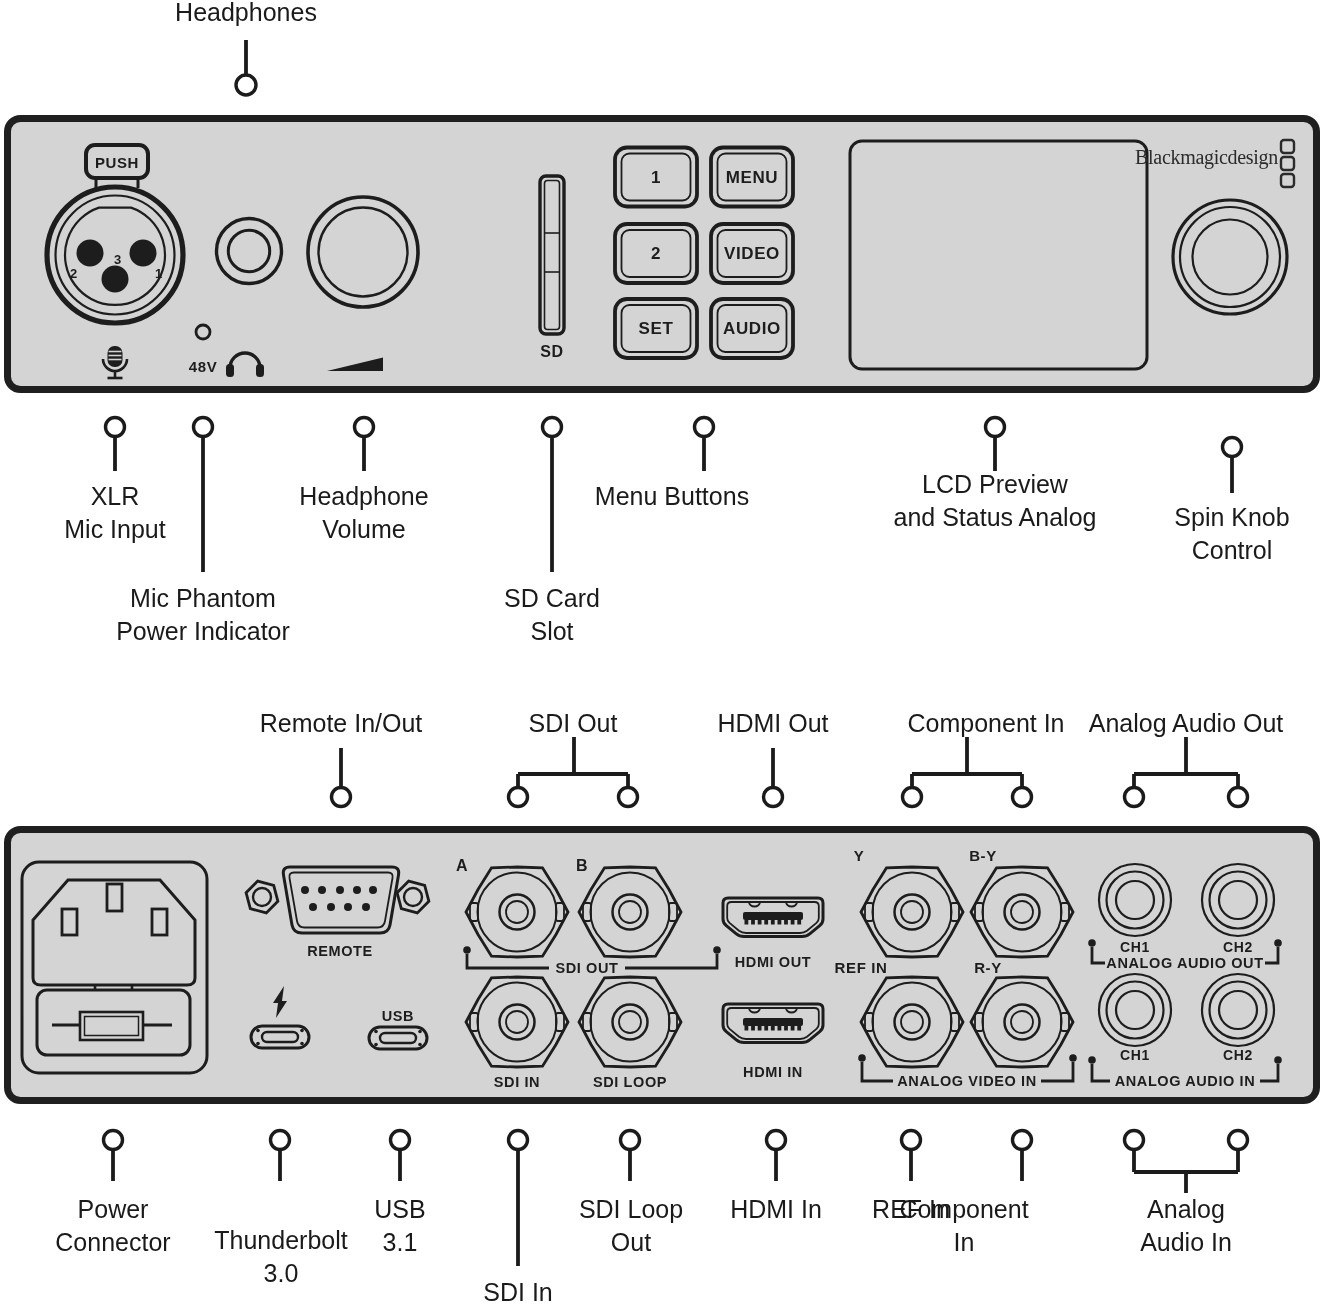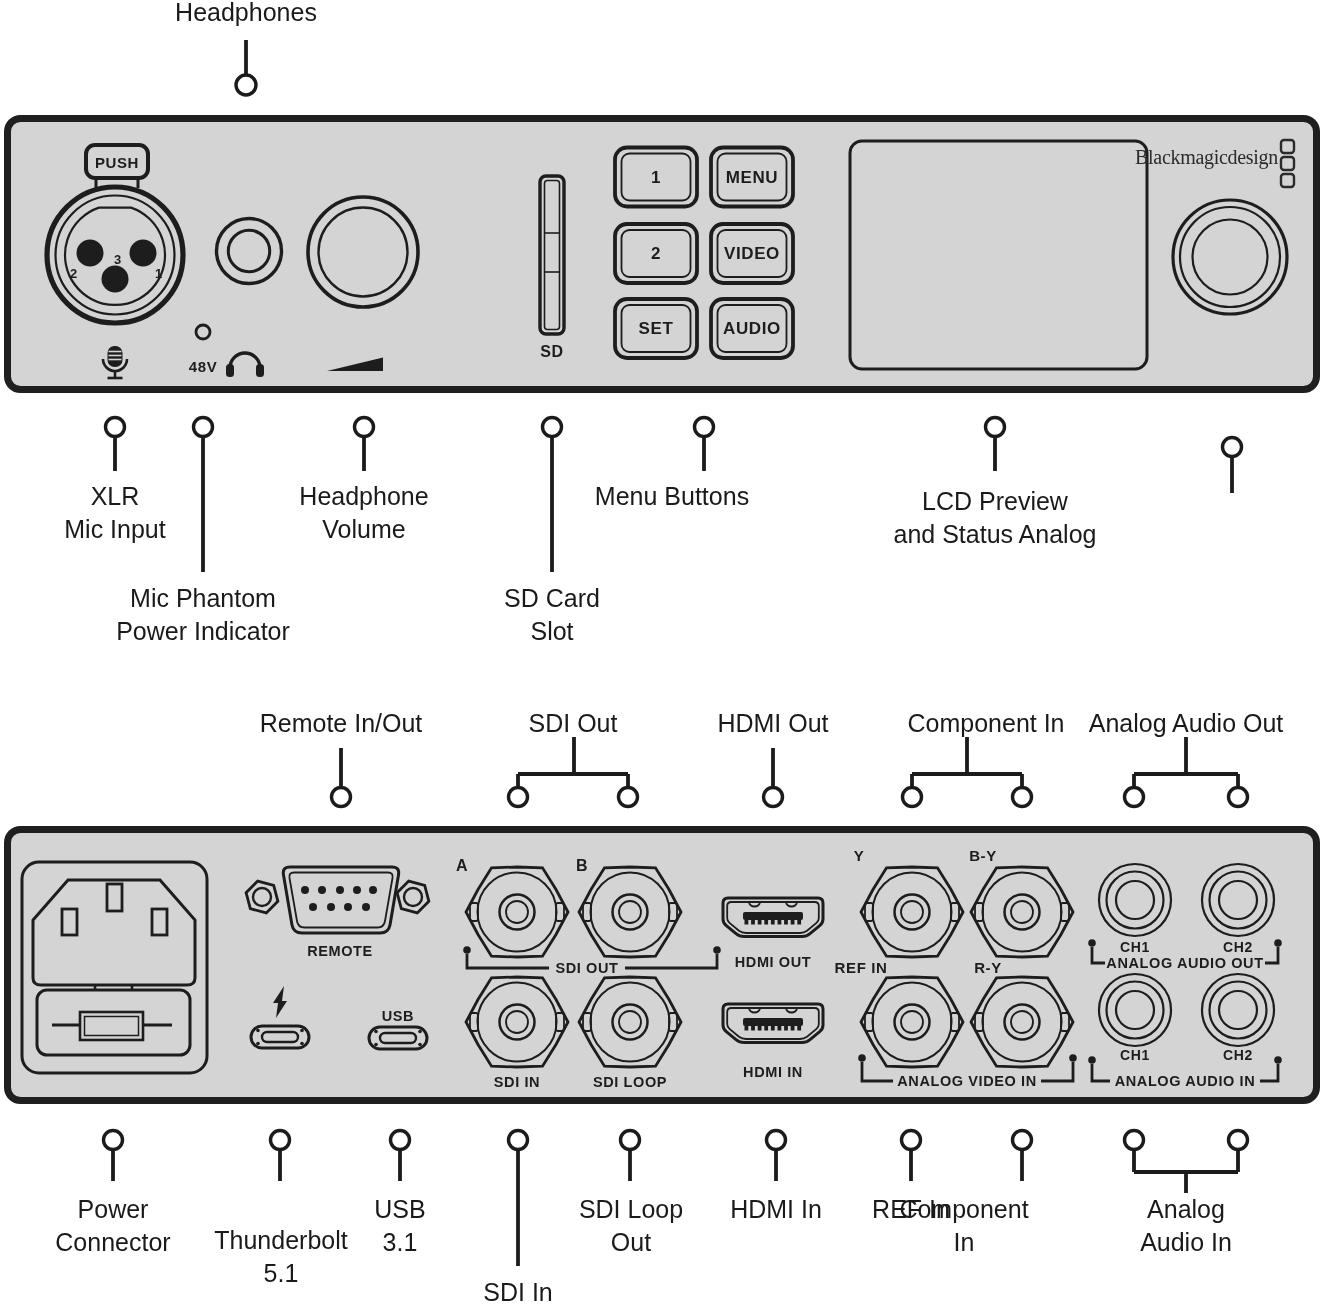--- a/index.html
+++ b/index.html
@@ -388,23 +388,27 @@
       <span>Volume</span>
     </div>
   <div class="lbl" style="left:552px;top:582px">
       <span>SD Card</span>
       <span>Slot</span>
     </div>
   <div class="lbl" style="left:672px;top:480px">
       <span>Menu Buttons</span>
       <span></span>
     </div>
-  <div class="lbl" style="left:995px;top:485px">
+  <div class="lbl" style="left:995px;top:468px">
       <span>LCD Preview</span>
       <span>and Status Analog</span>
+    </div>
+  <div class="lbl" style="left:1232px;top:501px">
+      <span>Spin Knob</span>
+      <span>Control</span>
     </div>
 
   <div class="lbl" style="left:341px;top:707px">
       <span>Remote In/Out</span>
       <span></span>
     </div>
   <div class="lbl" style="left:573px;top:707px">
       <span>SDI Out</span>
       <span></span>
     </div>
@@ -420,21 +424,21 @@
       <span>Analog Audio Out</span>
       <span></span>
     </div>
 
   <div class="lbl" style="left:113px;top:1193px">
       <span>Power</span>
       <span>Connector</span>
     </div>
   <div class="lbl" style="left:281px;top:1224px">
       <span>Thunderbolt</span>
-      <span>5.1</span>
+      <span>3.0</span>
     </div>
   <div class="lbl" style="left:400px;top:1193px">
       <span>USB</span>
       <span>3.1</span>
     </div>
   <div class="lbl" style="left:518px;top:1276px">
       <span>SDI In</span>
       <span></span>
     </div>
   <div class="lbl" style="left:631px;top:1193px">

